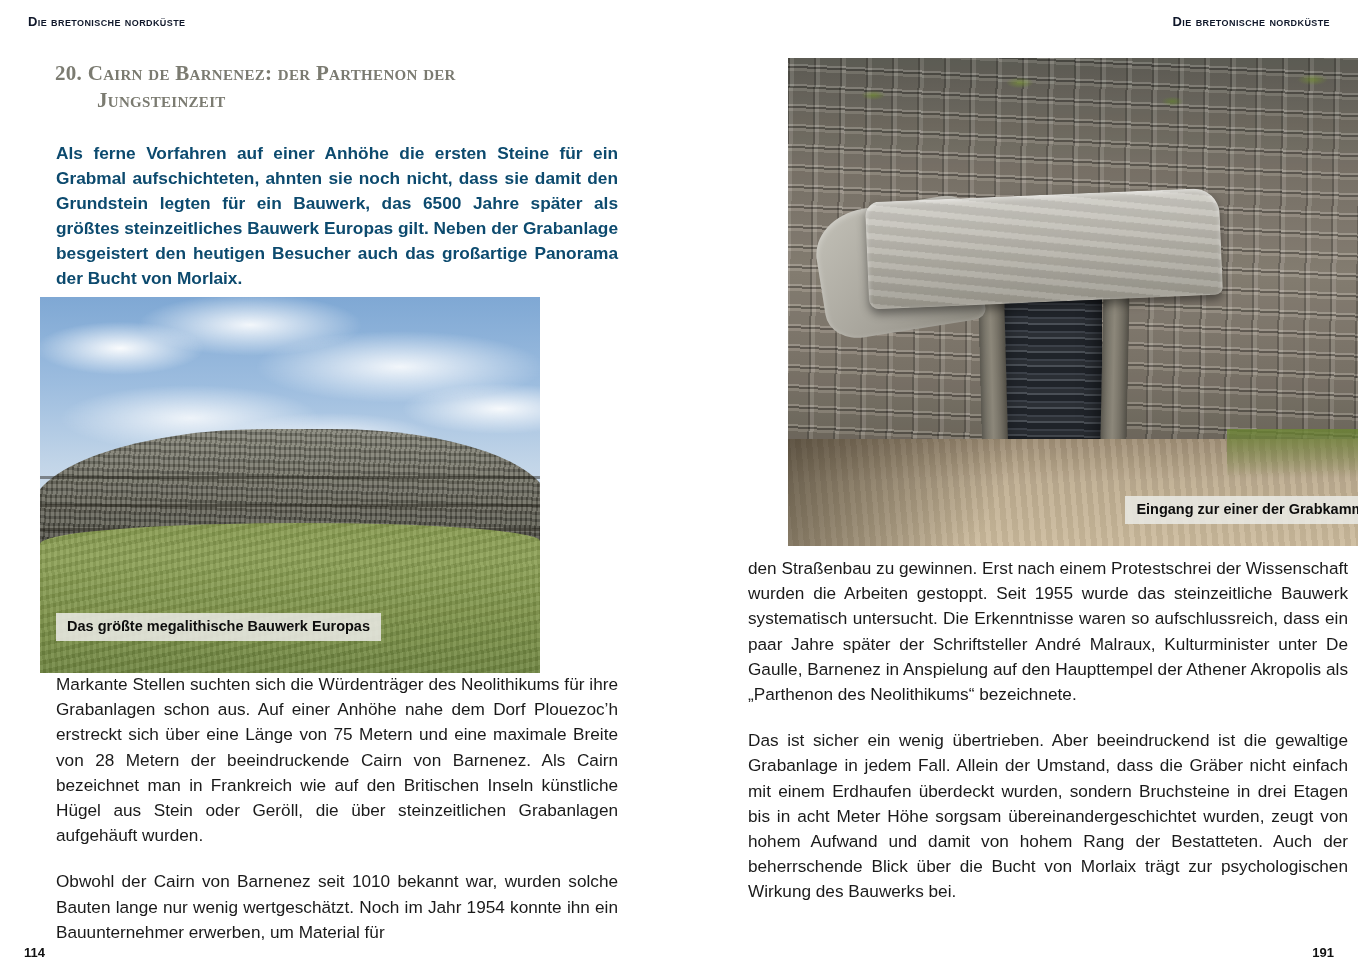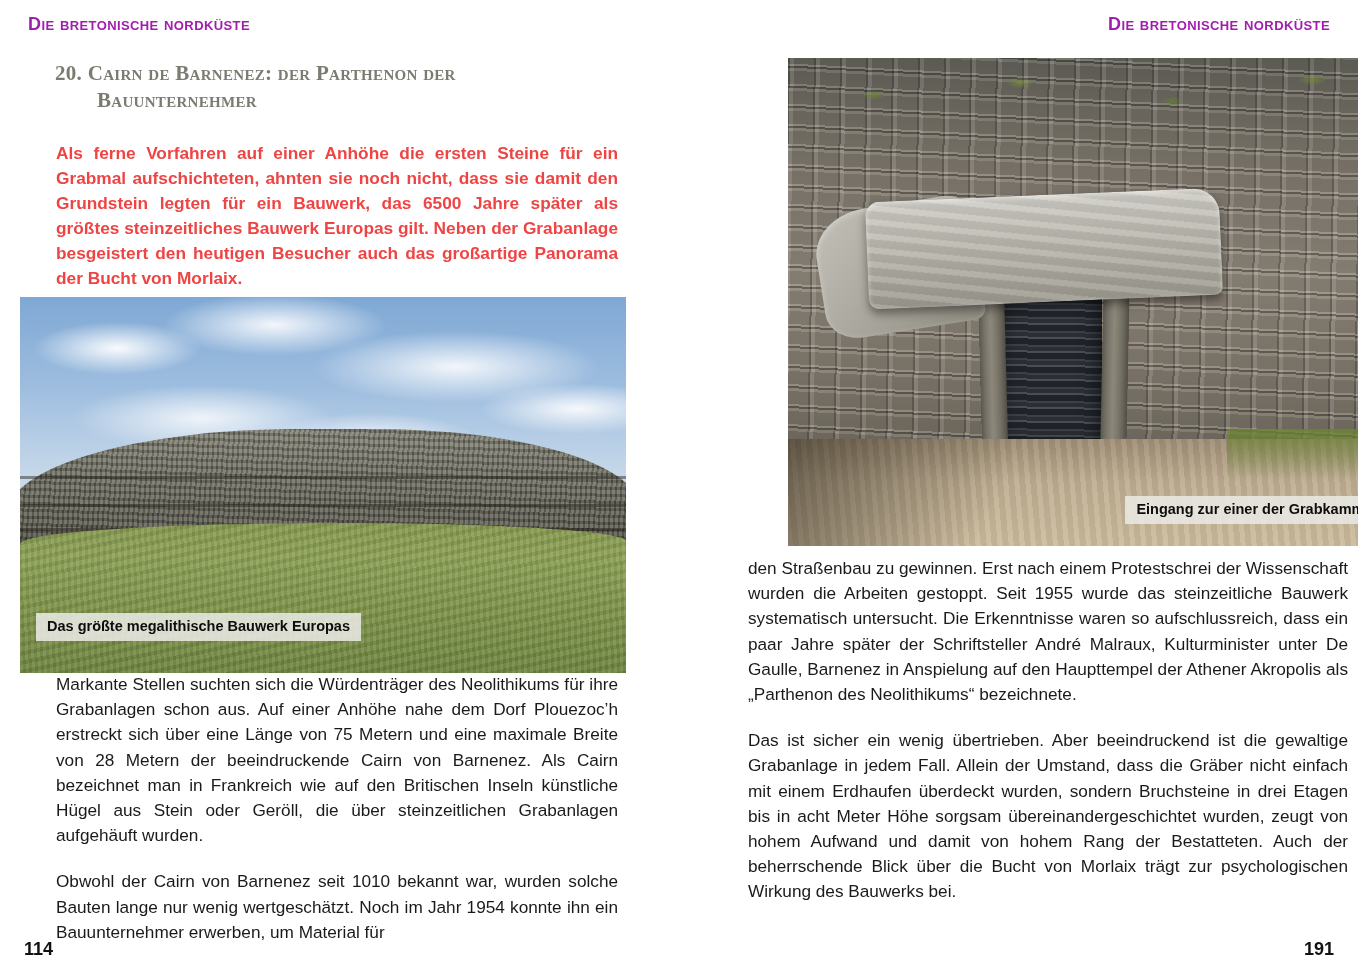--- a/index.html
+++ b/index.html
@@ -20,36 +20,36 @@
     width: 1358px;
     height: 974px;
     background: #ffffff;
   }
 
   
   .running-head {
     position: absolute;
     font-family: "Liberation Sans", sans-serif;
     font-weight: bold;
-    font-size: 18px;
+    font-size: 13px;
     letter-spacing: 0.4px;
-    color: #a21caf;
+    color: #0f172a;
     font-variant: small-caps;
     text-transform: lowercase;
     white-space: nowrap;
   }
   .running-head::first-letter { text-transform: uppercase; }
   .rh-left  { left: 28px;  top: 14px; }
   .rh-right { right: 28px; top: 14px; }
 
   
   .folio {
     position: absolute;
     bottom: 14px;
-    font-size: 18px;
+    font-size: 13px;
     font-weight: bold;
     color: #111111;
     font-family: "Liberation Sans", sans-serif;
   }
   .folio-left  { left: 24px; }
   .folio-right { right: 24px; }
 
   
   .col {
     position: absolute;
@@ -80,21 +80,21 @@
   .lead {
     position: absolute;
     left: 56px;
     top: 124px;
     width: 562px;
     font-family: "Liberation Sans", sans-serif;
     font-weight: bold;
     font-size: 17.3px;
     line-height: 1.44;
     text-align: justify;
-    color: #ef4444;
+    color: #0c4a6e;
   }
 
   
   .body-par {
     font-family: Liberation Sans, sans-serif;
     font-size: 17.2px;
     line-height: 1.465;
     text-align: justify;
     color: #1a1a1a;
     margin: 0 0 21px 0;
@@ -113,23 +113,22 @@
   }
 
   
   .photo {
     position: absolute;
     overflow: hidden;
   }
   .photo-left {
     left: 0px;
     top: 281px;
-    width: 606px;
+    width: 500px;
     height: 376px;
-    margin-left: 20px;
   }
   .photo-right {
     left: 748px;
     top: 42px;
     width: 610px;
     height: 488px;
   }
 
   
   .sky {
@@ -294,21 +293,21 @@
 <body>
 
 <div class="spread">
 
   <div class="col col-left">
 
     <div class="running-head rh-left">Die bretonische Nordküste</div>
 
     <h1 class="chapter-title">
       <span class="tl1">20. Cairn de Barnenez: der Parthenon der</span>
-      <span class="tl2">Bauunternehmer</span>
+      <span class="tl2">Jungsteinzeit</span>
     </h1>
 
     <p class="lead">Als ferne Vorfahren auf einer Anhöhe die ersten Steine für ein Grabmal aufschichteten, ahnten sie noch nicht, dass sie damit den Grundstein legten für ein Bauwerk, das 6500 Jahre später als größtes steinzeitliches Bauwerk Europas gilt. Neben der Grabanlage besgeistert den heutigen Besucher auch das großartige Panorama der Bucht von Morlaix.</p>
 
     <figure class="photo photo-left">
       <div class="sky"></div>
       <div class="cairn">
         <div class="cairn-terrace t1"></div>
         <div class="cairn-terrace t2"></div>
         <div class="cairn-terrace t3"></div>

